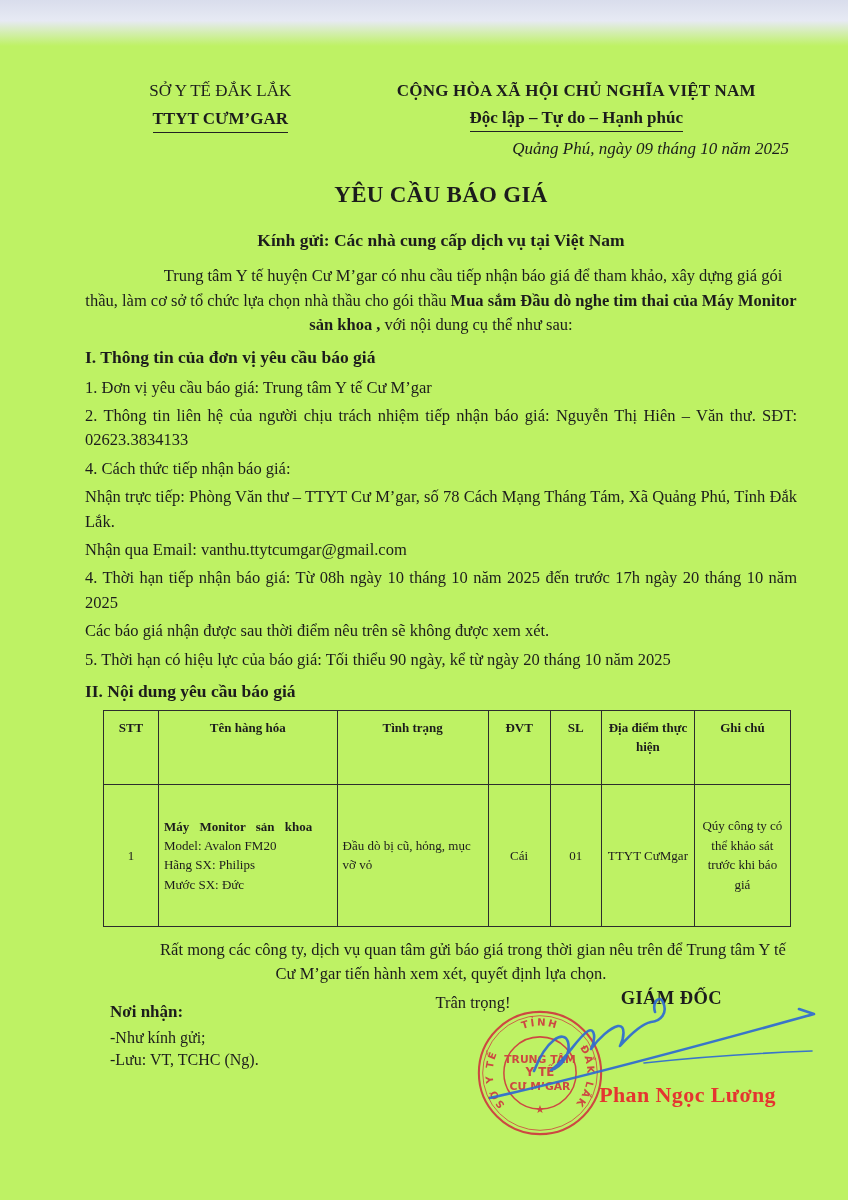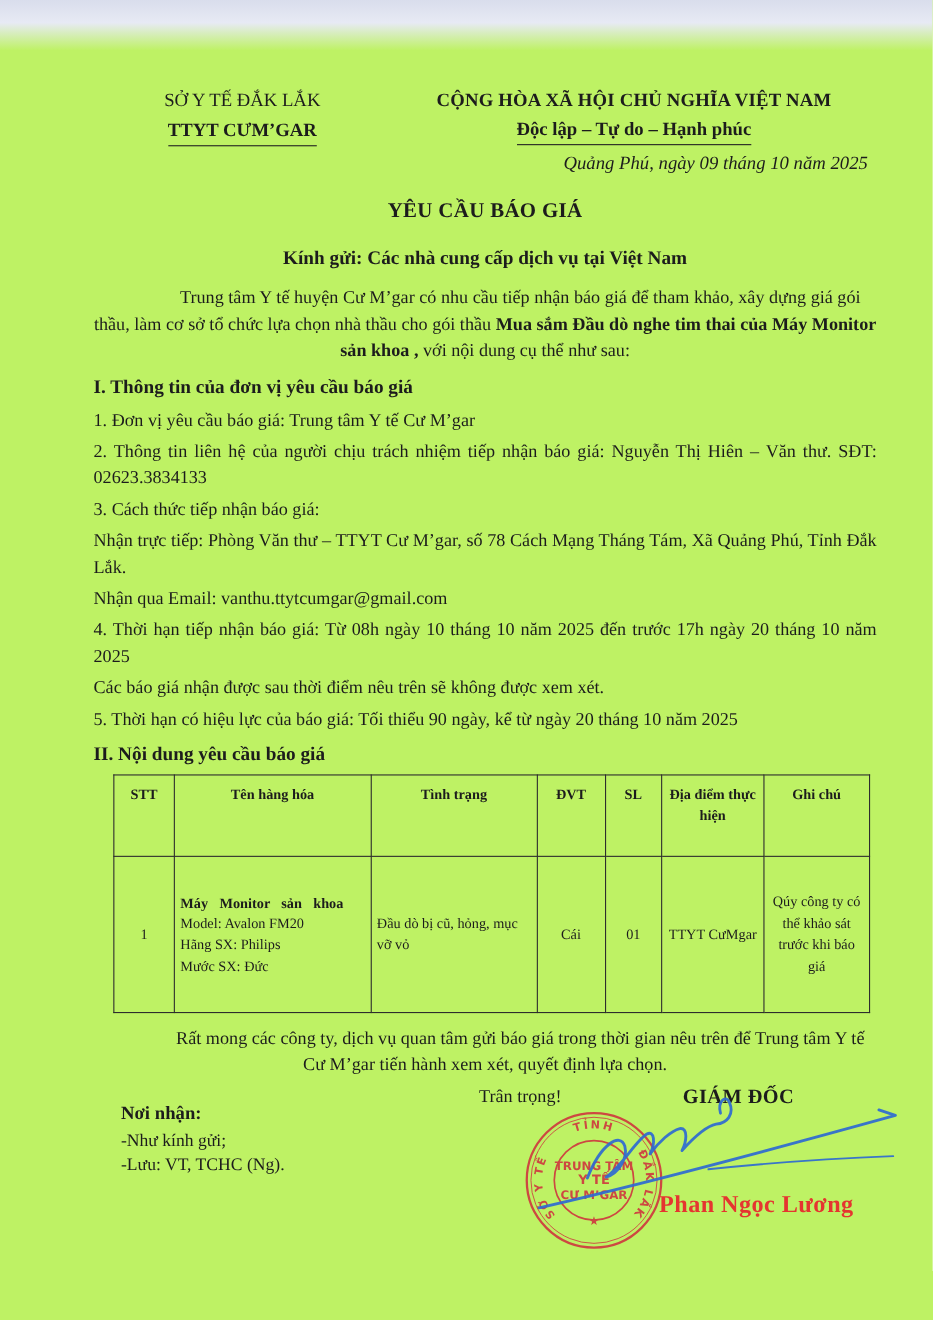--- a/index.html
+++ b/index.html
@@ -25,21 +25,21 @@
   
   .hdr{display:flex;width:100%;}
   .hdr-left{width:38%;text-align:center;}
   .hdr-right{width:62%;text-align:center;}
   .org-name{font-size:17px;}
   .org-unit{font-weight:bold;font-size:17px;margin-top:3px;}
   .nat1{font-weight:bold;font-size:17px;letter-spacing:.2px;}
   .nat2{font-weight:bold;font-size:17px;margin-top:2px;}
   .u{display:inline-block;border-bottom:1.6px solid #222;padding-bottom:1px;}
   .date-line{font-style:italic;font-size:17px;margin-top:4px;text-align:right;padding-right:8px;}
-  .doc-title{margin-top:17px;text-align:center;font-weight:bold;font-size:19px;letter-spacing:.3px;}
+  .doc-title{margin-top:17px;text-align:center;font-weight:bold;font-size:23px;letter-spacing:.3px;}
   .salutation{margin-top:15px;text-align:center;font-weight:bold;font-size:17.5px;}
   p{margin:0 0 4px 0;}
   .para{text-align:justify;}
   .indent{text-indent:64px;text-align:center;}
   .intro{margin-top:11px;}
   .sec-heading{font-weight:bold;font-size:17.5px;margin:7px 0 5px 0;}
   
   table.items{border-collapse:collapse;table-layout:fixed;width:688px;margin:5px 0 0 18px;}
   table.items th,table.items td{border:1.6px solid #2d2d2d;padding:18px 5px;font-size:13px;word-wrap:break-word;}
   table.items th{font-weight:bold;text-align:center;vertical-align:top;padding-top:7px;height:48px;}
@@ -84,21 +84,21 @@
     </div>
 
     <div class="doc-title">YÊU CẦU BÁO GIÁ</div>
     <div class="salutation">Kính gửi: Các nhà cung cấp dịch vụ tại Việt Nam</div>
 
     <p class="para indent intro"><span>Trung tâm Y tế huyện Cư M’gar có nhu cầu tiếp nhận báo giá để tham khảo, xây dựng giá gói thầu, làm cơ sở tổ chức lựa chọn nhà thầu cho gói thầu </span><b>Mua sắm Đầu dò nghe tim thai của Máy Monitor sản khoa ,</b><span> với nội dung cụ thể như sau:</span></p>
 
     <div class="sec-heading">I. Thông tin của đơn vị yêu cầu báo giá</div>
     <p class="para">1. Đơn vị yêu cầu báo giá: Trung tâm Y tế Cư M’gar</p>
     <p class="para">2. Thông tin liên hệ của người chịu trách nhiệm tiếp nhận báo giá: Nguyễn Thị Hiên – Văn thư. SĐT: 02623.3834133</p>
-    <p class="para">3. Cách thức tiếp nhận báo giá:</p>
+    <p class="para">4. Cách thức tiếp nhận báo giá:</p>
     <p class="para">Nhận trực tiếp: Phòng Văn thư – TTYT Cư M’gar, số 78 Cách Mạng Tháng Tám, Xã Quảng Phú, Tỉnh Đắk Lắk.</p>
     <p class="para">Nhận qua Email: vanthu.ttytcumgar@gmail.com</p>
     <p class="para">4. Thời hạn tiếp nhận báo giá: Từ 08h ngày 10 tháng 10 năm 2025 đến trước 17h ngày 20 tháng 10 năm 2025</p>
     <p class="para">Các báo giá nhận được sau thời điểm nêu trên sẽ không được xem xét.</p>
     <p class="para">5. Thời hạn có hiệu lực của báo giá: Tối thiểu 90 ngày, kể từ ngày 20 tháng 10 năm 2025</p>
 
     <div class="sec-heading">II. Nội dung yêu cầu báo giá</div>
 
     <table class="items">
       <colgroup>

